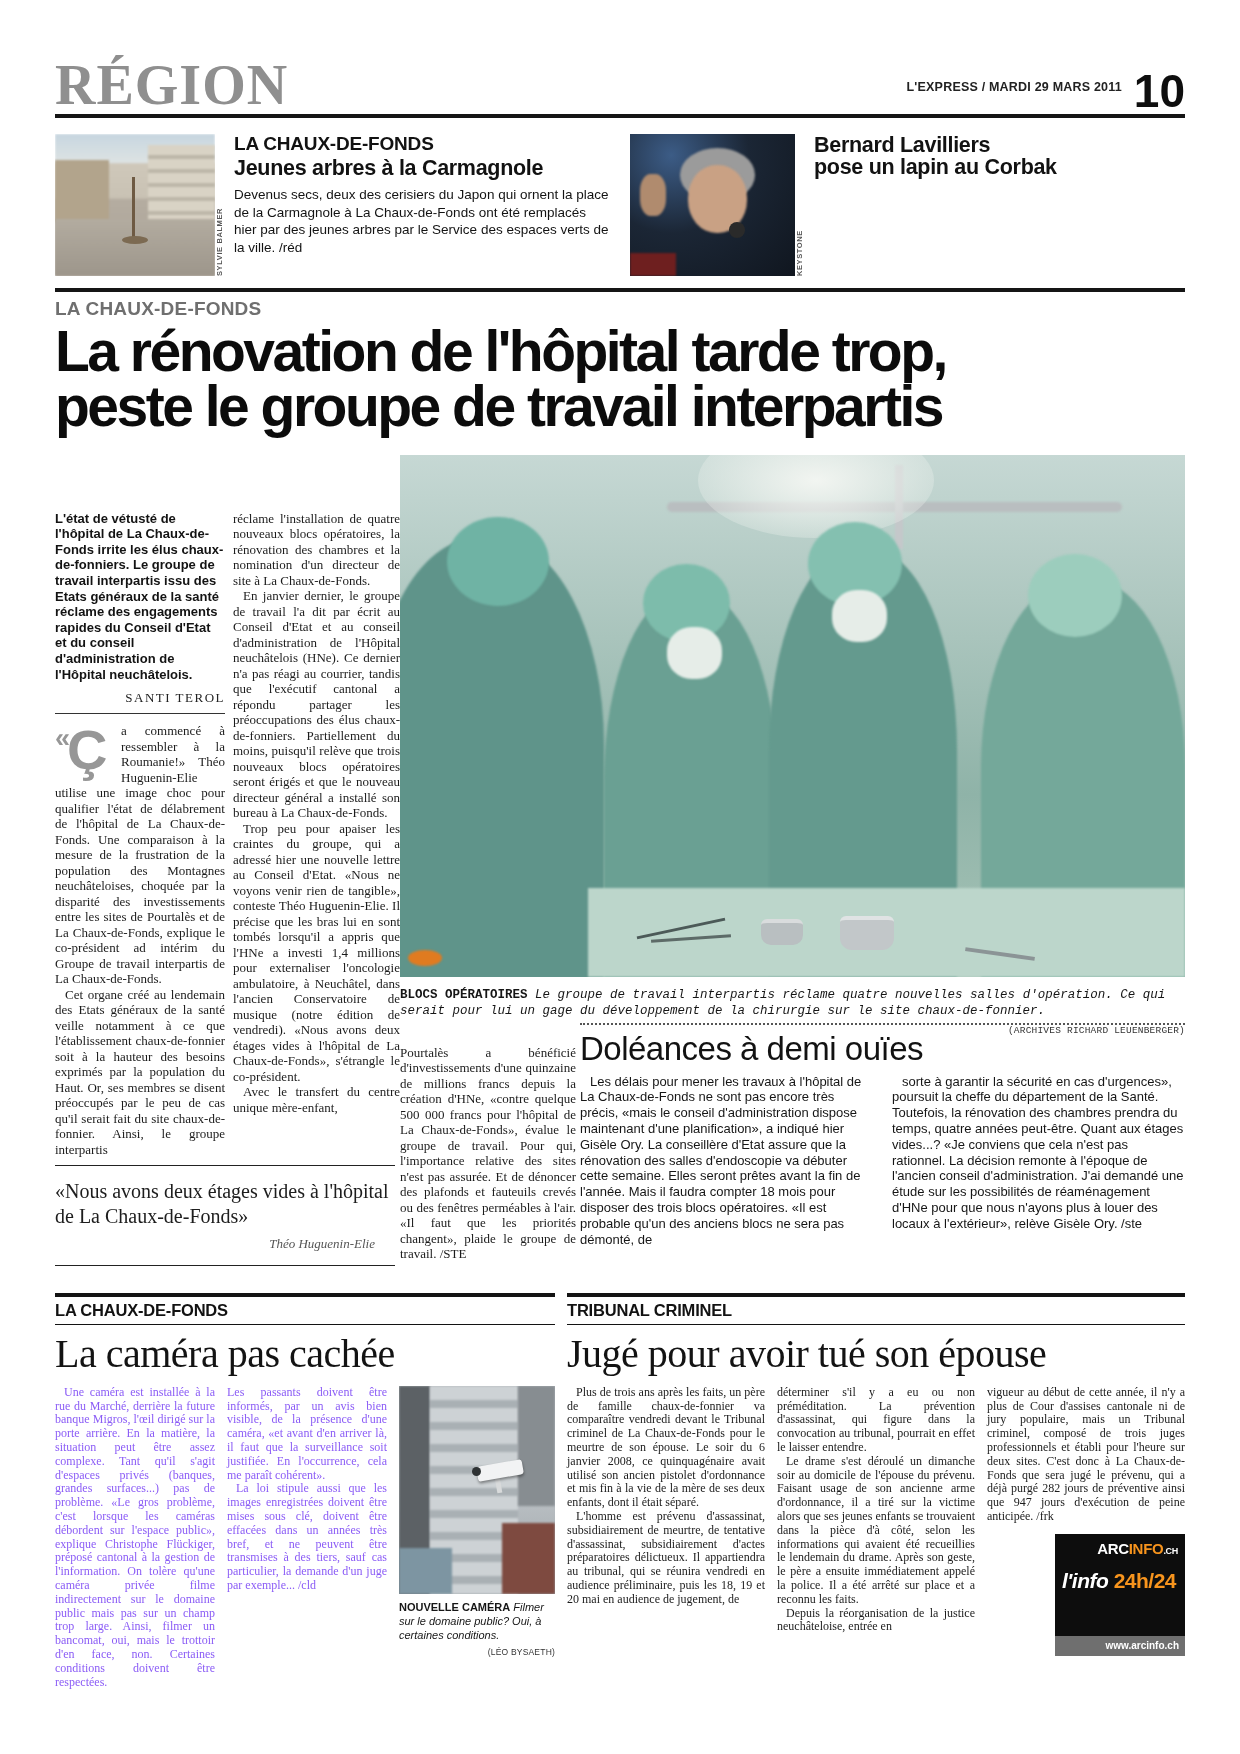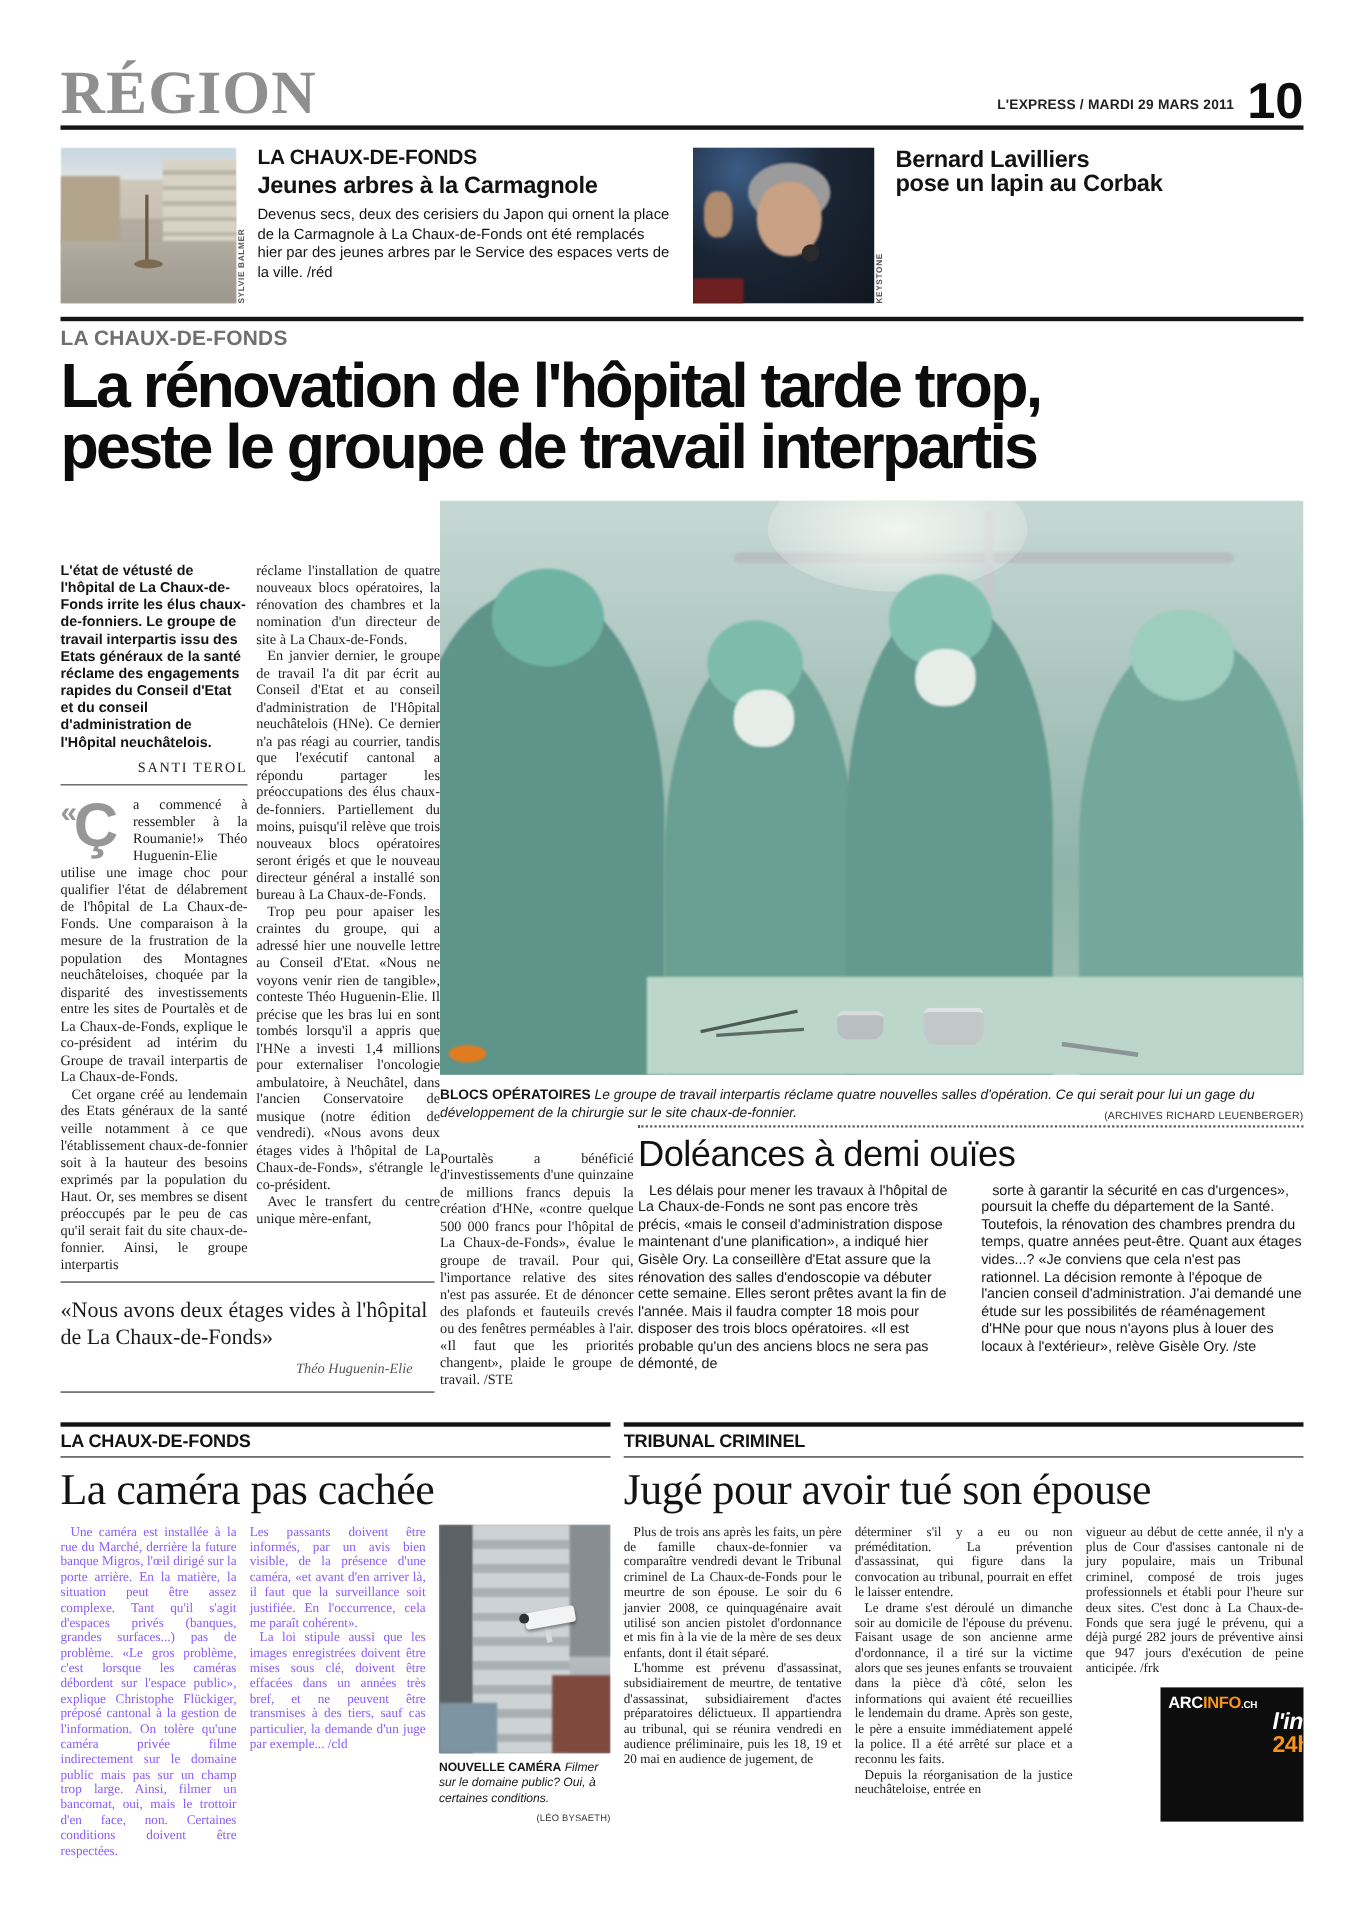--- a/index.html
+++ b/index.html
@@ -1,21 +1,21 @@
 <!DOCTYPE html>
 <html><head>
 <meta charset="utf-8">
 <style>
 *{box-sizing:border-box;margin:0;padding:0}
 html,body{background:#e8e8e8}
 .page{width:1240px;height:1754px;background:#ffffff;margin:0 auto;padding:44px 55px 0;position:relative;overflow:hidden;color:#1a1a1a;font-family:"Liberation Serif",serif}
 
 .masthead{display:flex;justify-content:space-between;align-items:flex-end;border-bottom:4px solid #151515;padding-bottom:4px;height:74px}
 .masthead-title{font:700 56px/0.9 "Liberation Serif",serif;color:#8f8f8f;letter-spacing:1px}
-.masthead-right{display:flex;align-items:flex-end;gap:12px}
+.masthead-right{display:flex;align-items:center;gap:12px}
 .issue{font:700 12.5px/1 "Liberation Sans",sans-serif;color:#222;padding-bottom:9px;letter-spacing:.2px}
 .pagenum{font:700 46px/0.78 "Liberation Sans",sans-serif;color:#0e0e0e}
 
 .briefs{display:flex;gap:20px;margin-top:16px;height:146px}
 .brief{flex:1;display:flex}
 .brief-photo{width:160px;height:142px;position:relative;flex:none;overflow:hidden}
 .vcred{writing-mode:vertical-rl;transform:rotate(180deg);font:600 7.5px/10px "Liberation Sans",sans-serif;color:#555;letter-spacing:.6px;height:142px;flex:none;text-align:left;padding-left:1px}
 .brief-text{flex:1;padding-left:8px;font-family:"Liberation Sans",sans-serif}
 .brief-kicker{font:800 19px/1.05 "Liberation Sans",sans-serif;color:#121212;letter-spacing:-.2px}
 .brief-title{font:800 21.5px/1.04 "Liberation Sans",sans-serif;color:#121212;margin:3px 0 7px;letter-spacing:-.3px}
@@ -32,21 +32,21 @@
 .mbody p{font:400 13px/15.5px "Liberation Serif",serif;text-align:justify;color:#1b1b1b}
 .mbody p.ind{text-indent:10px}
 .mbody{margin-top:9px}
 #mcol1{position:absolute;left:0;top:64px;width:170px}
 #mcol2{position:absolute;left:178px;top:64px;width:167px}
 #mcol3{position:absolute;left:345px;top:586px;width:176px}
 .dropcap{float:left;width:62px;text-align:left;font-family:"Liberation Sans",sans-serif;font-weight:700;color:#979797;line-height:.8;margin:5px 4px 0 0}
 .dropcap .dq{font-size:27px;vertical-align:22px;letter-spacing:-3px}
 .dropcap .dl{font-size:56px}
 .mainphoto{position:absolute;left:345px;top:8px;width:785px;height:522px;overflow:hidden}
-.mcap{position:absolute;left:345px;top:540px;width:785px;font-family:Liberation Sans, sans-serif;font-size:12.5px;line-height:16px;color:#161616}
+.mcap{position:absolute;left:345px;top:540px;width:785px;font-family:Liberation Mono, monospace;font-size:12.5px;line-height:16px;color:#161616}
 .mcap b{font-weight:800}
 .mcap i{font-style:italic}
 .capcredit{float:right;font-style:normal;font-size:9.5px;color:#333;margin-top:4px;letter-spacing:.2px}
 
 .doleances{position:absolute;left:525px;top:576px;width:605px;border-top:2px dotted #555;padding-top:7px;font-family:"Liberation Sans",sans-serif}
 .dol-title{font:400 33px/1 "Liberation Sans",sans-serif;color:#121212;letter-spacing:-.5px;margin-bottom:9px}
 .dol-cols{display:flex;gap:20px}
 .dol-col{width:292px;font:400 13px/15.8px "Liberation Sans",sans-serif;color:#161616;text-indent:10px}
 
 .pullquote{position:absolute;left:0;top:718px;width:340px;border-top:1px solid #222;border-bottom:1px solid #222;padding:13px 2px 13px 0}
@@ -69,21 +69,21 @@
 .tcol p.ind{text-indent:9px}
 .tcol p.first{text-indent:9px}
 .webnote{font:italic 400 10.5px/13px "Liberation Sans",sans-serif;color:#333;margin-top:9px;border-top:1px solid #aaa;padding-top:6px}
 .photocol{width:156px;flex:none}
 .cameraphoto{width:156px;height:208px;position:relative;overflow:hidden}
 .ccap{font-family:"Liberation Sans",sans-serif;font-size:11px;line-height:14px;color:#161616;margin-top:6px}
 .ccap b{font-weight:700}
 .ccap i{font-style:italic}
 .ccap .capcredit{font-size:8.5px;margin-top:3px}
 
-.ad{width:130px;height:122px;margin-left:auto;margin-top:10px;background:#0d0d0d;display:flex;flex-direction:row;padding:7px 0 0;overflow:hidden}
+.ad{width:130px;height:122px;margin-left:auto;margin-top:10px;background:#0d0d0d;display:flex;flex-direction:column;padding:7px 0 0;overflow:hidden}
 .ad-brand{font:800 15px/1 "Liberation Sans",sans-serif;color:#fff;text-align:right;padding:0 7px;letter-spacing:-.3px}
 .ad-brand .orange{color:#f7941d}
 .ad-brand .tld{font-size:9px;font-weight:700}
 .ad-tag{font:italic 700 21px/1 "Liberation Sans",sans-serif;color:#fff;padding:14px 7px 0;letter-spacing:-.5px}
 .ad-tag .orange{color:#f7941d;font-style:normal}
 .ad-url{margin-top:auto;background:#6f6f6f;color:#fff;font:700 10px/1 "Liberation Sans",sans-serif;text-align:right;padding:5px 6px}
 
 .ph{position:absolute}
 .ph-soft{filter:blur(1.2px)}
 

